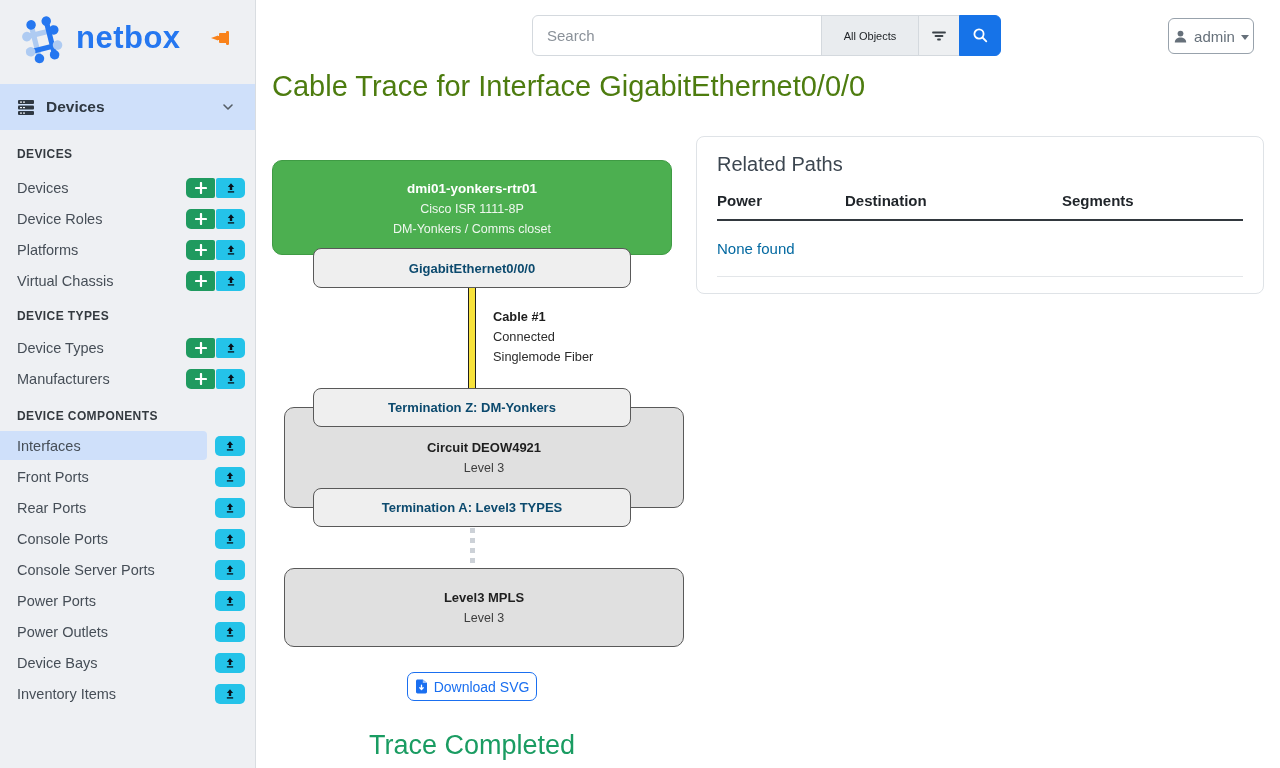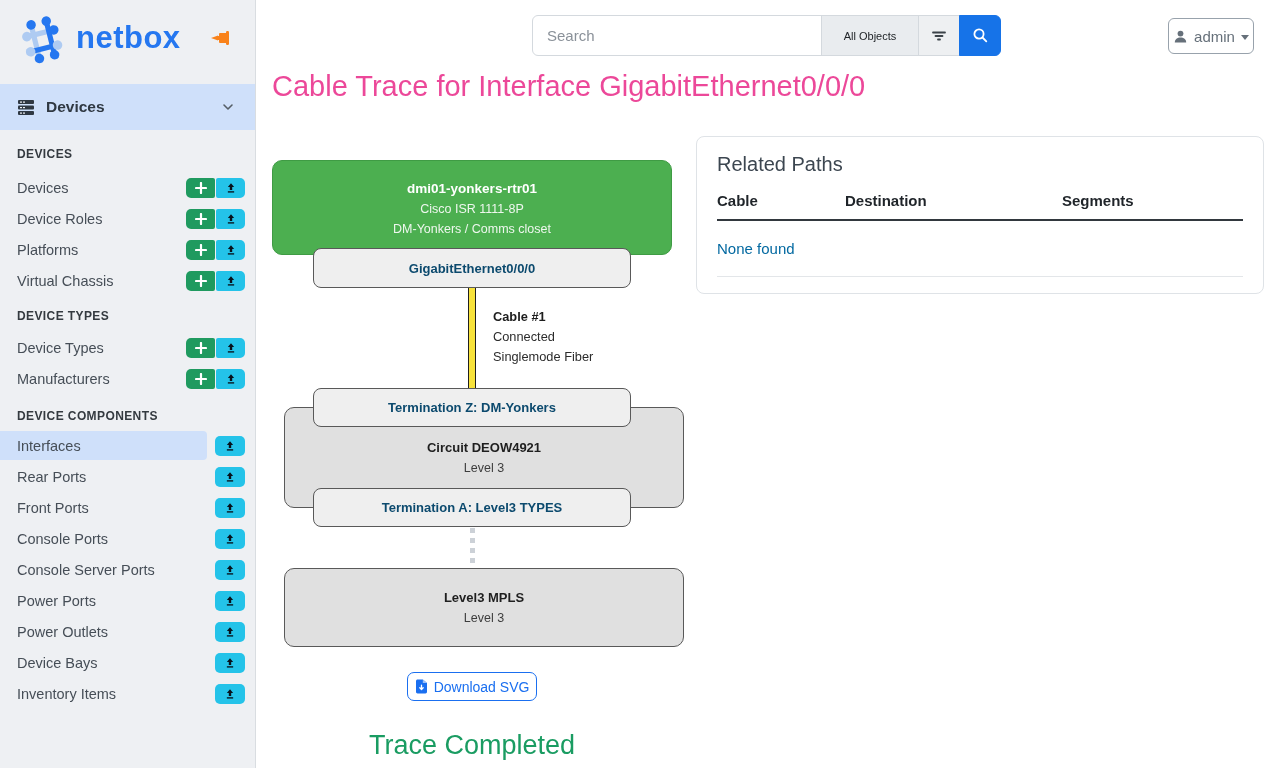--- a/index.html
+++ b/index.html
@@ -54,21 +54,21 @@
   .seg-search { width:42px; margin-left:-1px; border:1px solid #1673e8; background:#1673e8;
               border-radius:0 6px 6px 0; display:flex; align-items:center; justify-content:center; cursor:pointer; }
 
   .user-btn { position:absolute; left:912px; top:18px; width:86px; height:36px; border:1px solid #98a2ac;
               border-radius:6px; background:#fff; display:flex; align-items:center; justify-content:center;
               gap:6px; cursor:pointer; color:#66707a; font-size:15px; }
   .caret-down { width:0; height:0; border-left:4px solid transparent; border-right:4px solid transparent;
               border-top:5px solid #66707a; margin-top:2px; }
 
   
-  .page-title { position:absolute; left:16px; top:70px; font-size:29px; font-weight:400; color:#ec4899; }
+  .page-title { position:absolute; left:16px; top:70px; font-size:29px; font-weight:400; color:#4d7c0f; }
 
   
   .trace { position:absolute; left:16px; top:160px; width:400px; }
   .box-device { position:absolute; left:0; top:0; width:400px; height:95px; background:#4caf50;
               border:1px solid #3f9b44; border-radius:10px; text-align:center; padding-top:18px; z-index:1; }
   .box-device .b-title { font-size:13.5px; font-weight:bold; color:#fff; line-height:20px; }
   .box-device .b-sub { font-size:12.5px; color:#eef7ee; line-height:20px; }
   .tbox { position:absolute; left:41px; width:318px; height:39px; background:#efefef;
               border:1.5px solid #595959; border-radius:8px; display:flex; align-items:center;
               justify-content:center; font-size:13px; font-weight:bold; color:#0c4a6e; z-index:2; }
@@ -271,32 +271,32 @@
       <span class="btns">
           <button class="btn-import solo">
             <svg width="12" height="12" viewBox="0 0 16 16">
               <path fill="#07121c" d="M8 1.5 12.2 6.8 9.6 6.8 9.6 10.8 6.4 10.8 6.4 6.8 3.8 6.8Z"></path>
               <rect x="3.8" y="12.3" width="8.4" height="1.8" fill="#07121c"></rect>
             </svg>
           </button>
         </span>
     </div>
     <div class="nav-item">
+      <span class="ilabel">Front Ports</span>
+      <span class="btns">
+          <button class="btn-import solo">
+            <svg width="12" height="12" viewBox="0 0 16 16">
+              <path fill="#07121c" d="M8 1.5 12.2 6.8 9.6 6.8 9.6 10.8 6.4 10.8 6.4 6.8 3.8 6.8Z"></path>
+              <rect x="3.8" y="12.3" width="8.4" height="1.8" fill="#07121c"></rect>
+            </svg>
+          </button>
+        </span>
+    </div>
+    <div class="nav-item">
       <span class="ilabel">Rear Ports</span>
-      <span class="btns">
-          <button class="btn-import solo">
-            <svg width="12" height="12" viewBox="0 0 16 16">
-              <path fill="#07121c" d="M8 1.5 12.2 6.8 9.6 6.8 9.6 10.8 6.4 10.8 6.4 6.8 3.8 6.8Z"></path>
-              <rect x="3.8" y="12.3" width="8.4" height="1.8" fill="#07121c"></rect>
-            </svg>
-          </button>
-        </span>
-    </div>
-    <div class="nav-item">
-      <span class="ilabel">Front Ports</span>
       <span class="btns">
           <button class="btn-import solo">
             <svg width="12" height="12" viewBox="0 0 16 16">
               <path fill="#07121c" d="M8 1.5 12.2 6.8 9.6 6.8 9.6 10.8 6.4 10.8 6.4 6.8 3.8 6.8Z"></path>
               <rect x="3.8" y="12.3" width="8.4" height="1.8" fill="#07121c"></rect>
             </svg>
           </button>
         </span>
     </div>
     <div class="nav-item">
@@ -449,21 +449,21 @@
         </svg>
         <span>Download SVG</span>
       </button>
 
       <div class="trace-status">Trace Completed</div>
     </div>
 
     <div class="card">
       <div class="card-title">Related Paths</div>
       <div class="tbl-head">
-        <div class="col1">Cable</div>
+        <div class="col1">Power</div>
         <div class="col2">Destination</div>
         <div class="col3">Segments</div>
       </div>
       <div class="tbl-row">None found</div>
     </div>
 
   </div>
 </div>
 
 </body></html>

